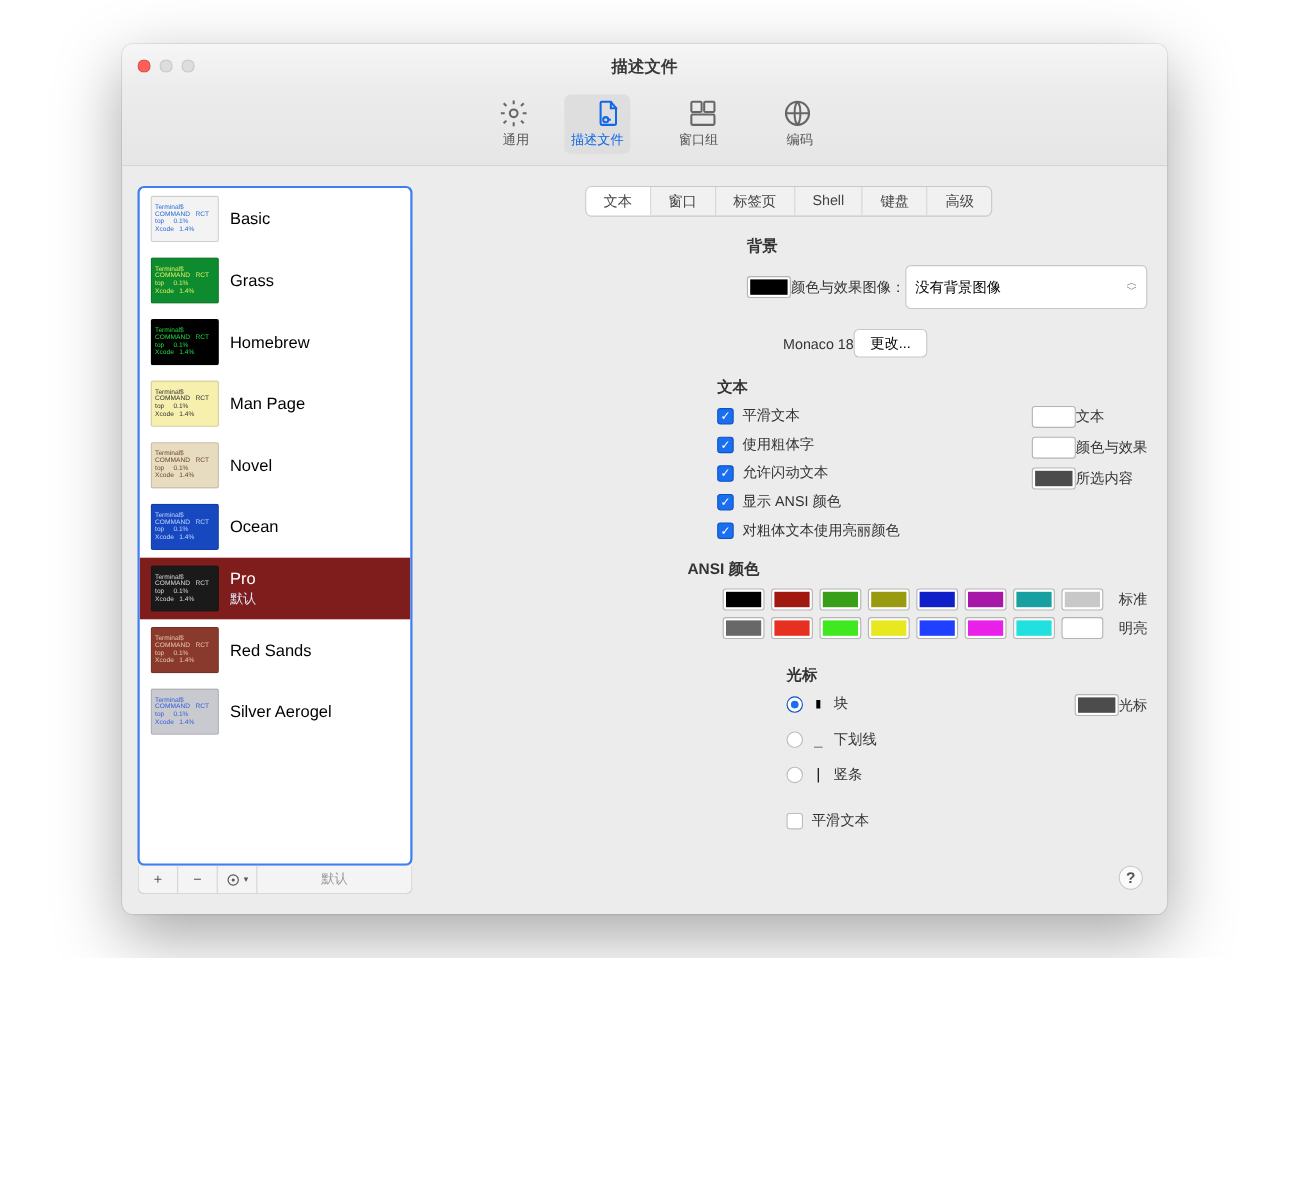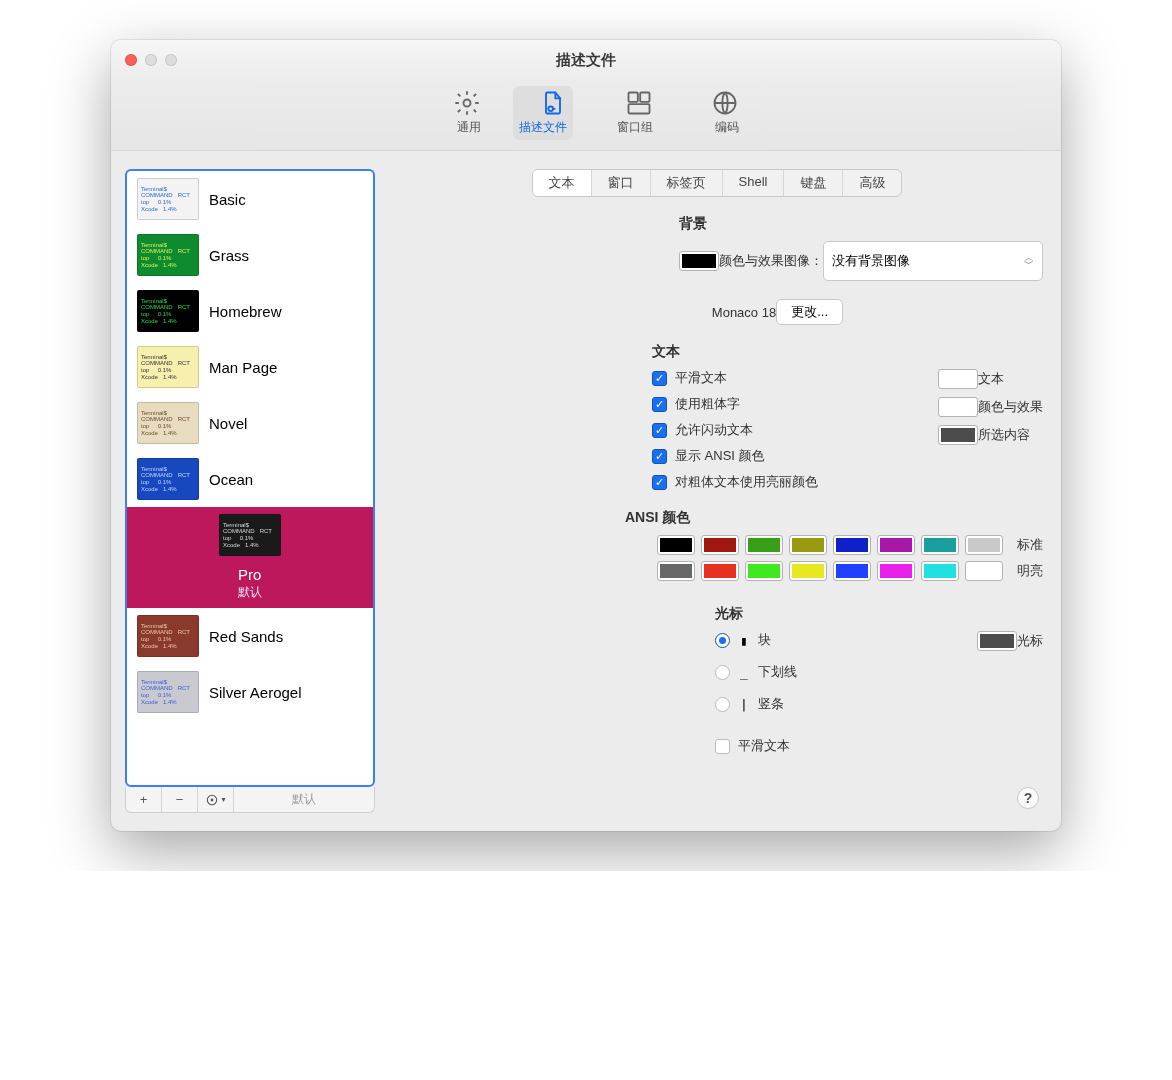--- a/index.html
+++ b/index.html
@@ -73,21 +73,21 @@
   border-radius: 6px;
   background: #fff;
   overflow-y: auto;
 }
 .profile-row {
   display: flex; align-items: center; gap: 10px;
   padding: 7px 10px;
   cursor: pointer;
 }
 .profile-row.selected {
-  background: #be185d; color: #fff; flex-direction: column;
+  background: #7f1d1d; color: #fff;
 }
 .profile-row.selected .sub { color: #dbe6fb; }
 .thumb {
   width: 62px; height: 42px; border: 1px solid rgba(0,0,0,0.15); border-radius: 2px;
   display: flex; flex-direction: column; justify-content: center;
   padding: 3px; font-size: 6px; line-height: 1.1; overflow: hidden;
 }
 .profile-text { display:flex; flex-direction: column; }
 .profile-name { font-size: 15px; }
 .sub { font-size: 12px; color: #6a6a6a; margin-top:1px; }

